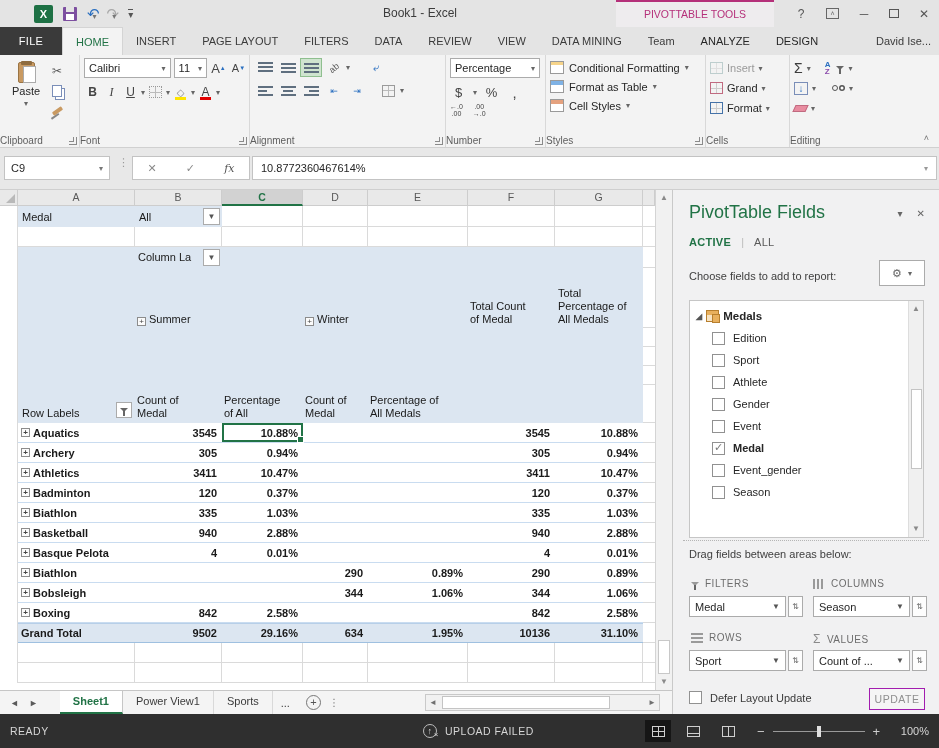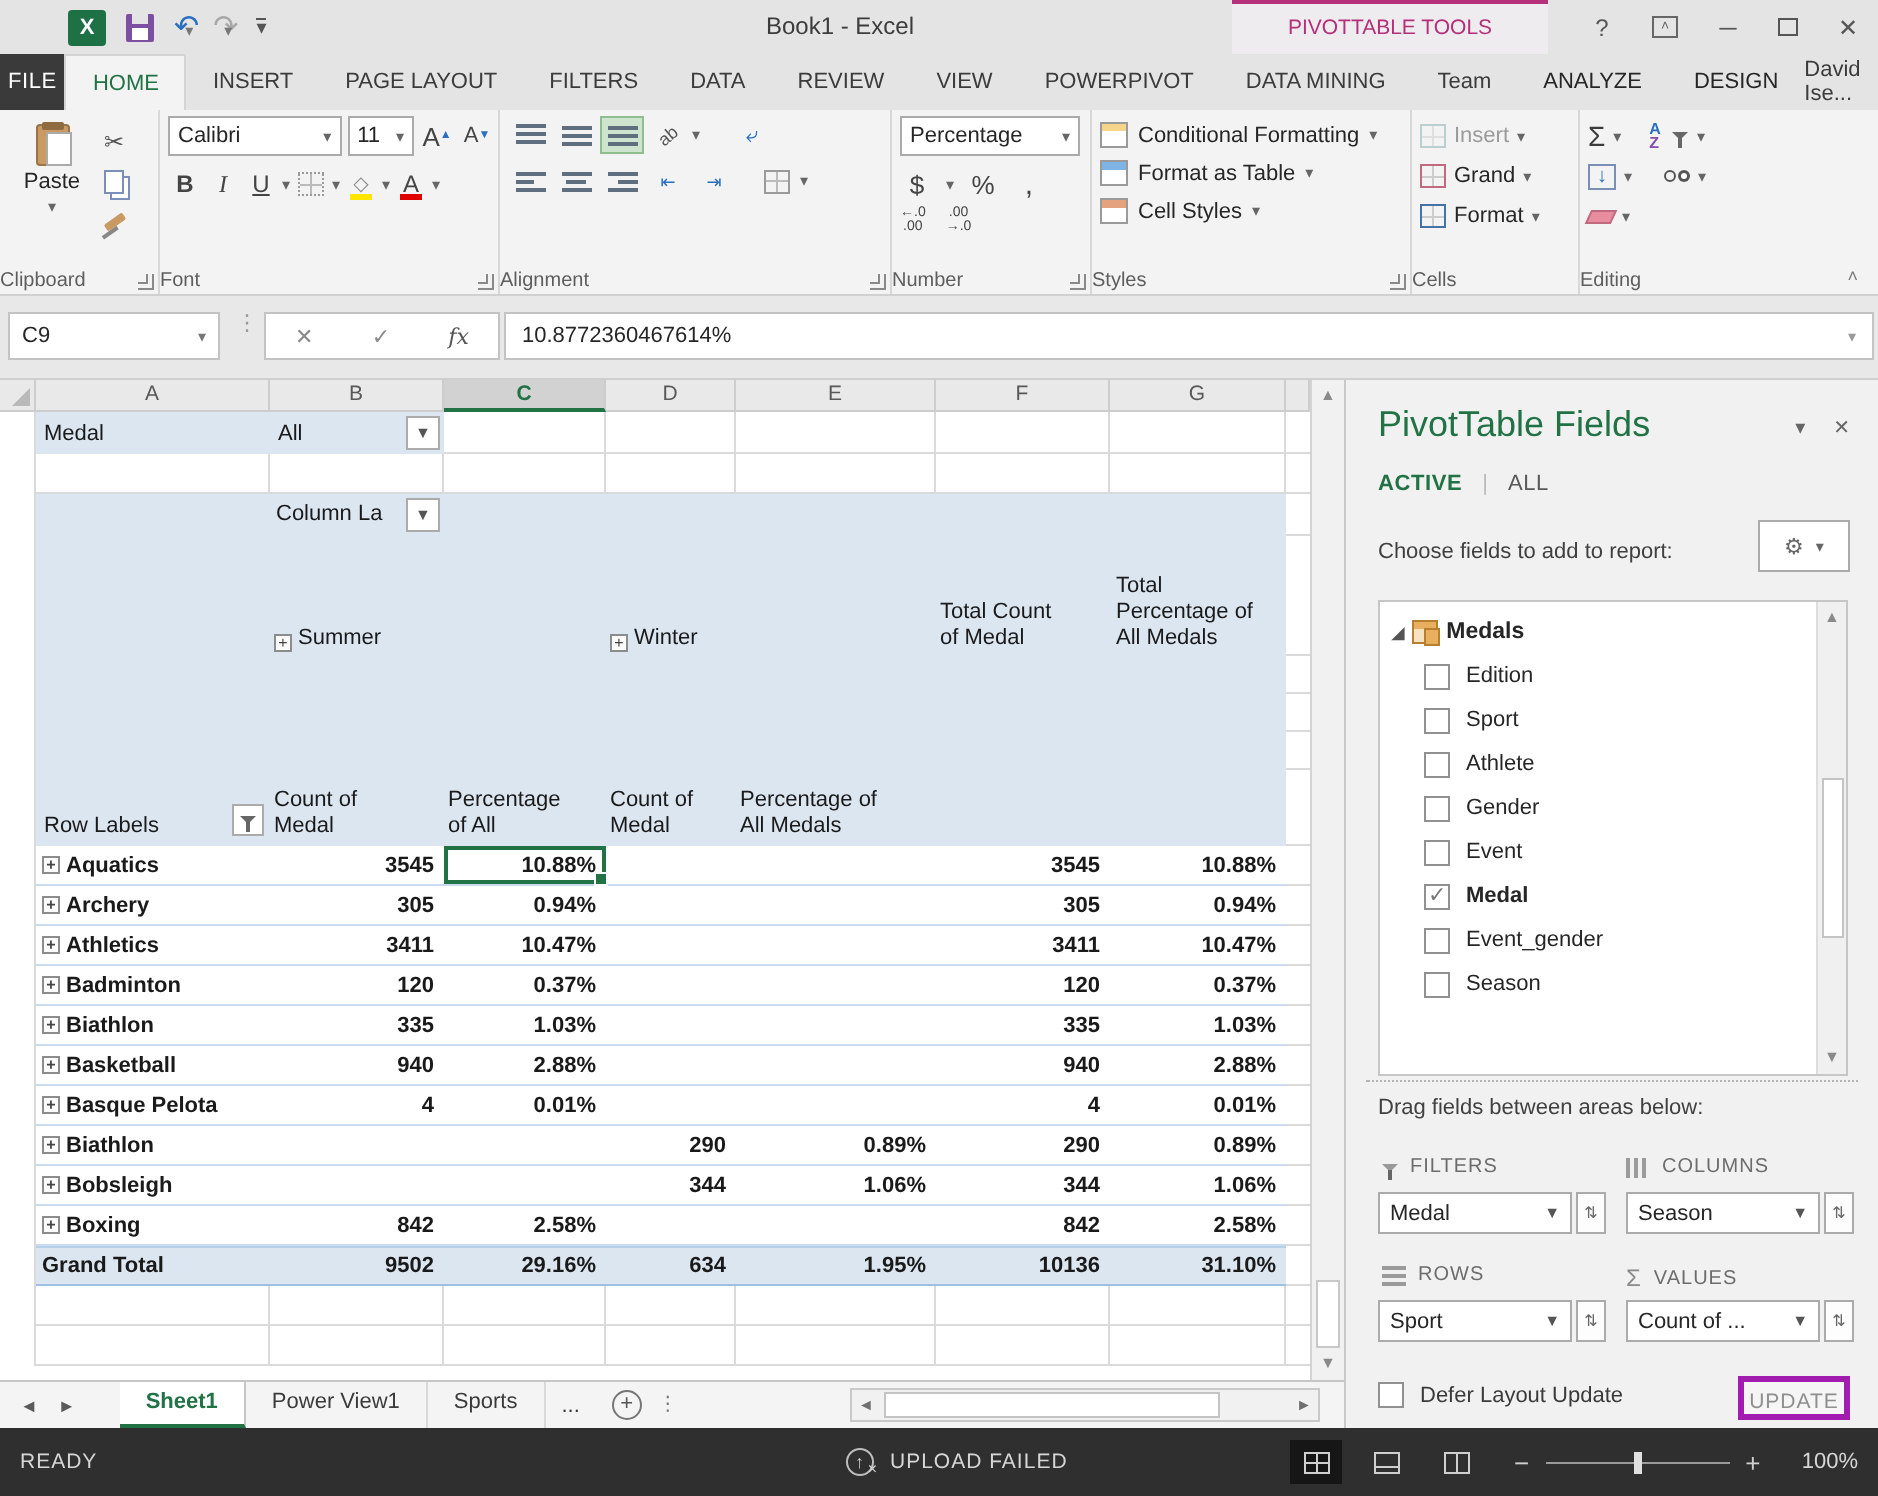--- a/index.html
+++ b/index.html
@@ -155,21 +155,21 @@
   .drag-label{position:absolute;left:16px;top:358px;color:#404040;}
   .pane-dots{position:absolute;left:10px;top:350px;right:10px;border-top:1px dotted #b5b5b5;}
   .area-label{position:absolute;display:flex;align-items:center;gap:6px;color:#6d6d6d;font-size:10px;letter-spacing:.5px;}
   .area-ic{color:#8a8a8a;font-size:10px;}
   .colbars{width:12px;height:10px;background:repeating-linear-gradient(90deg,#9a9a9a 0 2px,transparent 2px 4px);}
   .rowbars{width:12px;height:10px;background:repeating-linear-gradient(#9a9a9a 0 2px,transparent 2px 4px);}
   .area-box{position:absolute;width:97px;height:21px;background:#fff;border:1px solid #ababab;display:flex;align-items:center;padding:0 5px;color:#262626;white-space:nowrap;overflow:hidden;}
   .area-box .dd{margin-left:auto;font-size:8px;color:#555;}
   .spin{position:absolute;width:15px;height:21px;background:#fdfdfd;border:1px solid #ababab;color:#666;font-size:8px;text-align:center;line-height:19px;}
   .defer{position:absolute;left:16px;top:501px;display:flex;align-items:center;gap:8px;color:#3a3a3a;}
-  .updatebtn{position:absolute;right:14px;top:498px;width:56px;height:22px;background:#f5f5f5;border:3px solid #a21caf;color:#8f8f8f;font-size:10.5px;letter-spacing:.5px;text-align:center;line-height:20px;}
+  .updatebtn{position:absolute;right:14px;top:498px;width:56px;height:22px;background:#f5f5f5;border:1px solid #a21caf;color:#8f8f8f;font-size:10.5px;letter-spacing:.5px;text-align:center;line-height:20px;}
 
   
   .sheetbar{position:absolute;left:0;top:690px;width:672px;height:24px;background:#f4f4f4;border-top:1px solid #c6c6c6;display:flex;align-items:center;}
   .nav-ar{color:#5a5a5a;font-size:9px;padding:0 10px;}
   .sheettab{height:23px;line-height:21px;padding:0 13px;color:#3b3b3b;border-right:1px solid #d9d9d9;white-space:nowrap;}
   .sheettab.active{background:#fff;color:#217346;font-weight:bold;border-bottom:2.5px solid #217346;border-right:1px solid #c6c6c6;}
   .st-more{padding:0 8px;color:#3b3b3b;}
   .newsheet{width:15px;height:15px;border:1px solid #767676;border-radius:50%;color:#555;font-size:11px;line-height:13px;text-align:center;margin:0 8px;}
   .st-menu{color:#777;font-size:10px;line-height:5px;margin-right:6px;}
   .hscroll{position:absolute;left:425px;top:3px;width:235px;height:17px;background:#f1f1f1;border:1px solid #c9c9c9;display:flex;align-items:center;}
@@ -221,21 +221,20 @@
   <div class="tabrow">
     <div class="file-tab">FILE</div>
     <div id="main-tabs" style="display:flex;align-items:flex-end;">
         <div class="tab active">HOME</div>
         <div class="tab">INSERT</div>
         <div class="tab">PAGE LAYOUT</div>
         <div class="tab">FILTERS</div>
         <div class="tab">DATA</div>
         <div class="tab">REVIEW</div>
         <div class="tab">VIEW</div>
-        <div class="tab">POWERPIVOT</div>
         <div class="tab">DATA MINING</div>
         <div class="tab">Team</div>
       </div>
     <div id="ctx-tabs" style="display:flex;align-items:flex-end;">
         <div class="tab ctx">ANALYZE</div>
         <div class="tab ctx">DESIGN</div>
       </div>
     <div class="tabrow-right">
       <span class="user-name">David Ise...</span>
 

